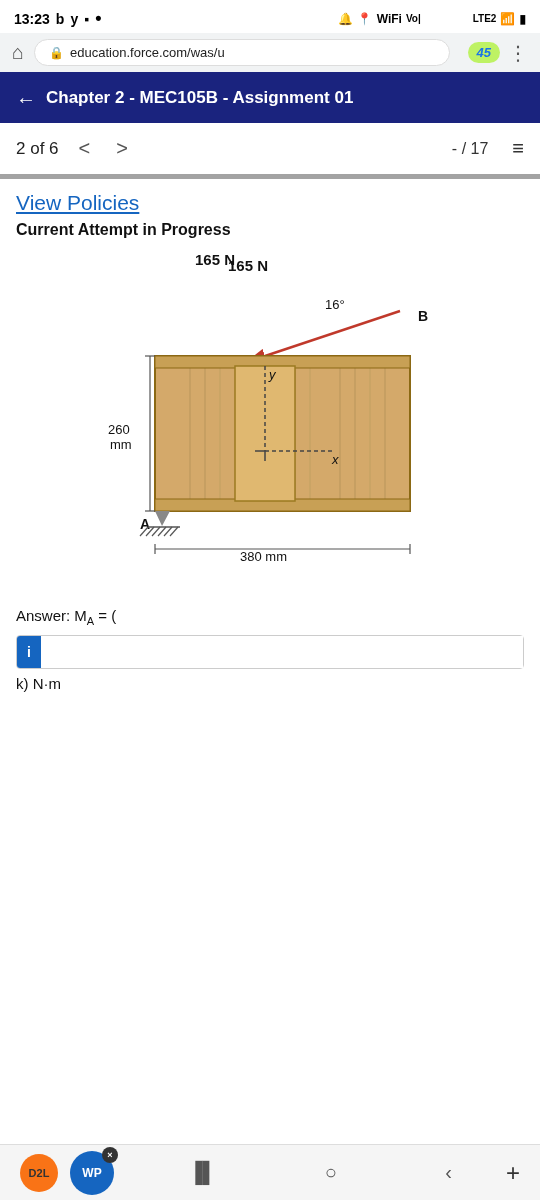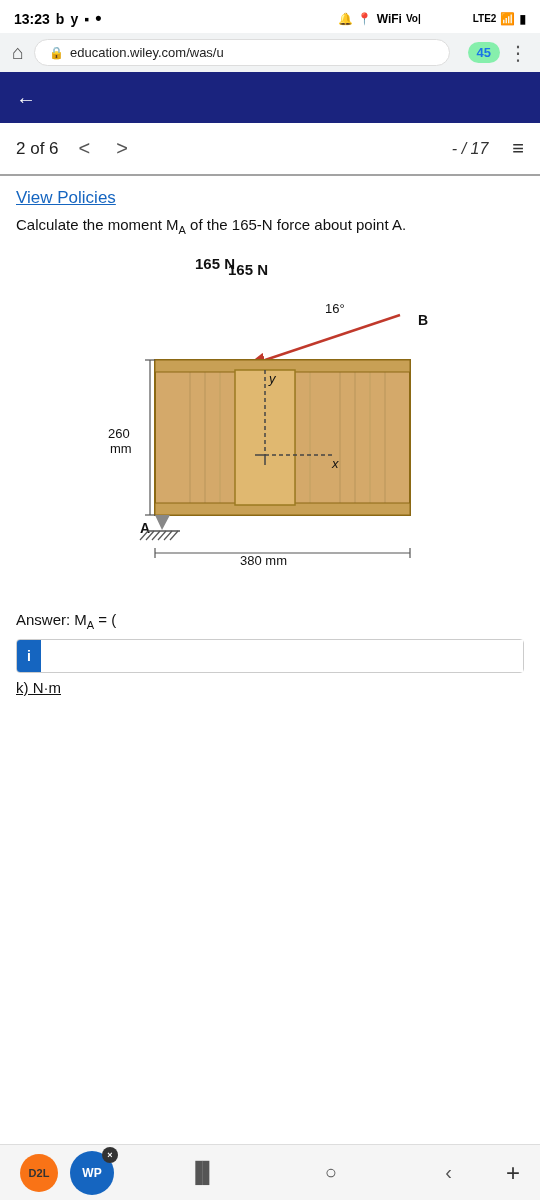--- a/index.html
+++ b/index.html
@@ -45,27 +45,28 @@
       border: 1px solid #ddd;
       border-radius: 20px;
       padding: 5px 14px;
       flex: 1;
       margin: 0 10px;
       font-size: 13px;
       color: #222;
     }
     .lock-icon { margin-right: 6px; font-size: 12px; color: #555; }
     .badge-45 {
-      background: #86efac;
+      background: #bef264;
       color: #1a73e8;
       border-radius: 12px;
       padding: 3px 9px;
       font-size: 13px;
       font-weight: 600;
       margin-left: 8px;
+      font-style: italic;
     }
     .more-icon { font-size: 20px; color: #555; }
 
     
     .chapter-header {
       background: #1a237e;
       color: #fff;
       display: flex;
       align-items: center;
       padding: 14px 16px;
@@ -73,49 +74,48 @@
       font-weight: 600;
       gap: 10px;
     }
     .back-arrow { font-size: 20px; font-weight: 400; }
 
     
     .nav-row {
       display: flex;
       align-items: center;
       padding: 12px 16px;
-      border-bottom: 2px solid #a3a3a3;
+      border-bottom: 5px solid #a3a3a3;
       gap: 14px;
     }
     .nav-count { font-size: 17px; color: #222; font-weight: 400; }
     .nav-btn {
       font-size: 20px;
       color: #555;
       background: none;
       border: none;
       cursor: pointer;
       padding: 2px 6px;
     }
     .nav-score {
       margin-left: auto;
       font-size: 16px;
       color: #333;
       margin-right: 10px;
-      font-style: italic;
     }
     .list-icon { font-size: 20px; color: #333; }
 
     
     .content {
       padding: 12px 16px 20px;
     }
 
     .view-policies {
       color: #1565c0;
-      font-size: 17px;
+      font-size: 21px;
       font-weight: 500;
       margin-bottom: 6px;
       text-decoration: underline;
       cursor: pointer;
     }
 
     .attempt-label {
       font-size: 16px;
       font-weight: 700;
       color: #111;
@@ -289,45 +289,44 @@
     <span style="font-size:10px;padding-left:48px;">LTE2</span>
     <span>📶</span>
     <span>▮</span>
   </div>
 </div>
 
 <div class="browser-bar">
   <span class="browser-home">⌂</span>
   <div class="url-bar">
     <span class="lock-icon">🔒</span>
-    <span>education.wiley.com/was/u</span>
+    <span>education.force.com/was/u</span>
   </div>
   <span class="badge-45">45</span>
   <span class="more-icon" style="margin-left:8px;">⋮</span>
 </div>
 
 <div class="chapter-header">
   <span class="back-arrow">←</span>
+  <span>Chapter 2 - MEC105B - Assignment 01</span>
 </div>
 
 <div class="nav-row">
   <span class="nav-count">2 of 6</span>
   <button class="nav-btn">&lt;</button>
   <button class="nav-btn">&gt;</button>
   <span class="nav-score">- / 17</span>
   <span class="list-icon">≡</span>
 </div>
 
 <div class="content">
 
   <div class="view-policies">View Policies</div>
-
-  <div class="question-text">
-    <span>Calculate the moment M</span><span><sub>A</sub></span><span> of the 165-N force about point A.</span>
-  </div>
+  <div class="attempt-label">Current Attempt in Progress</div>
+
 
   <div class="diagram-container">
     <div style="display:flex; align-items:flex-end; margin-bottom:0; width:380px; justify-content:center; position:relative;">
       <span class="force-label" style="position:absolute; left:115px; top:0px; font-weight:600; font-size:15px;">165 N</span>
     </div>
 
     <div class="diagram-svg-wrapper">
       <svg width="380" height="320" viewBox="0 0 380 320">
 
         <text x="148" y="20" font-size="15" font-weight="600" fill="#111">165 N</text>
@@ -400,21 +399,21 @@
     </div>
   </div>
 
   <div class="answer-row">
     <span>Answer: M<sub>A</sub> = (</span>
   </div>
   <div class="answer-input-box">
     <button class="info-btn">i</button>
     <input class="input-field" type="text" value="" style="">
   </div>
-  <div class="unit-label" style="margin-top:6px;text-decoration:underline;">k) N·m</div>
+  <div class="unit-label" style="margin-top:6px;">k) N·m</div>
 
 </div>
 
 <div class="bottom-bar">
   <div class="bottom-left">
     <div class="d2l-btn">D2L</div>
     <div class="wp-btn">
       <span>WP</span>
       <span class="wp-close">×</span>
     </div>

